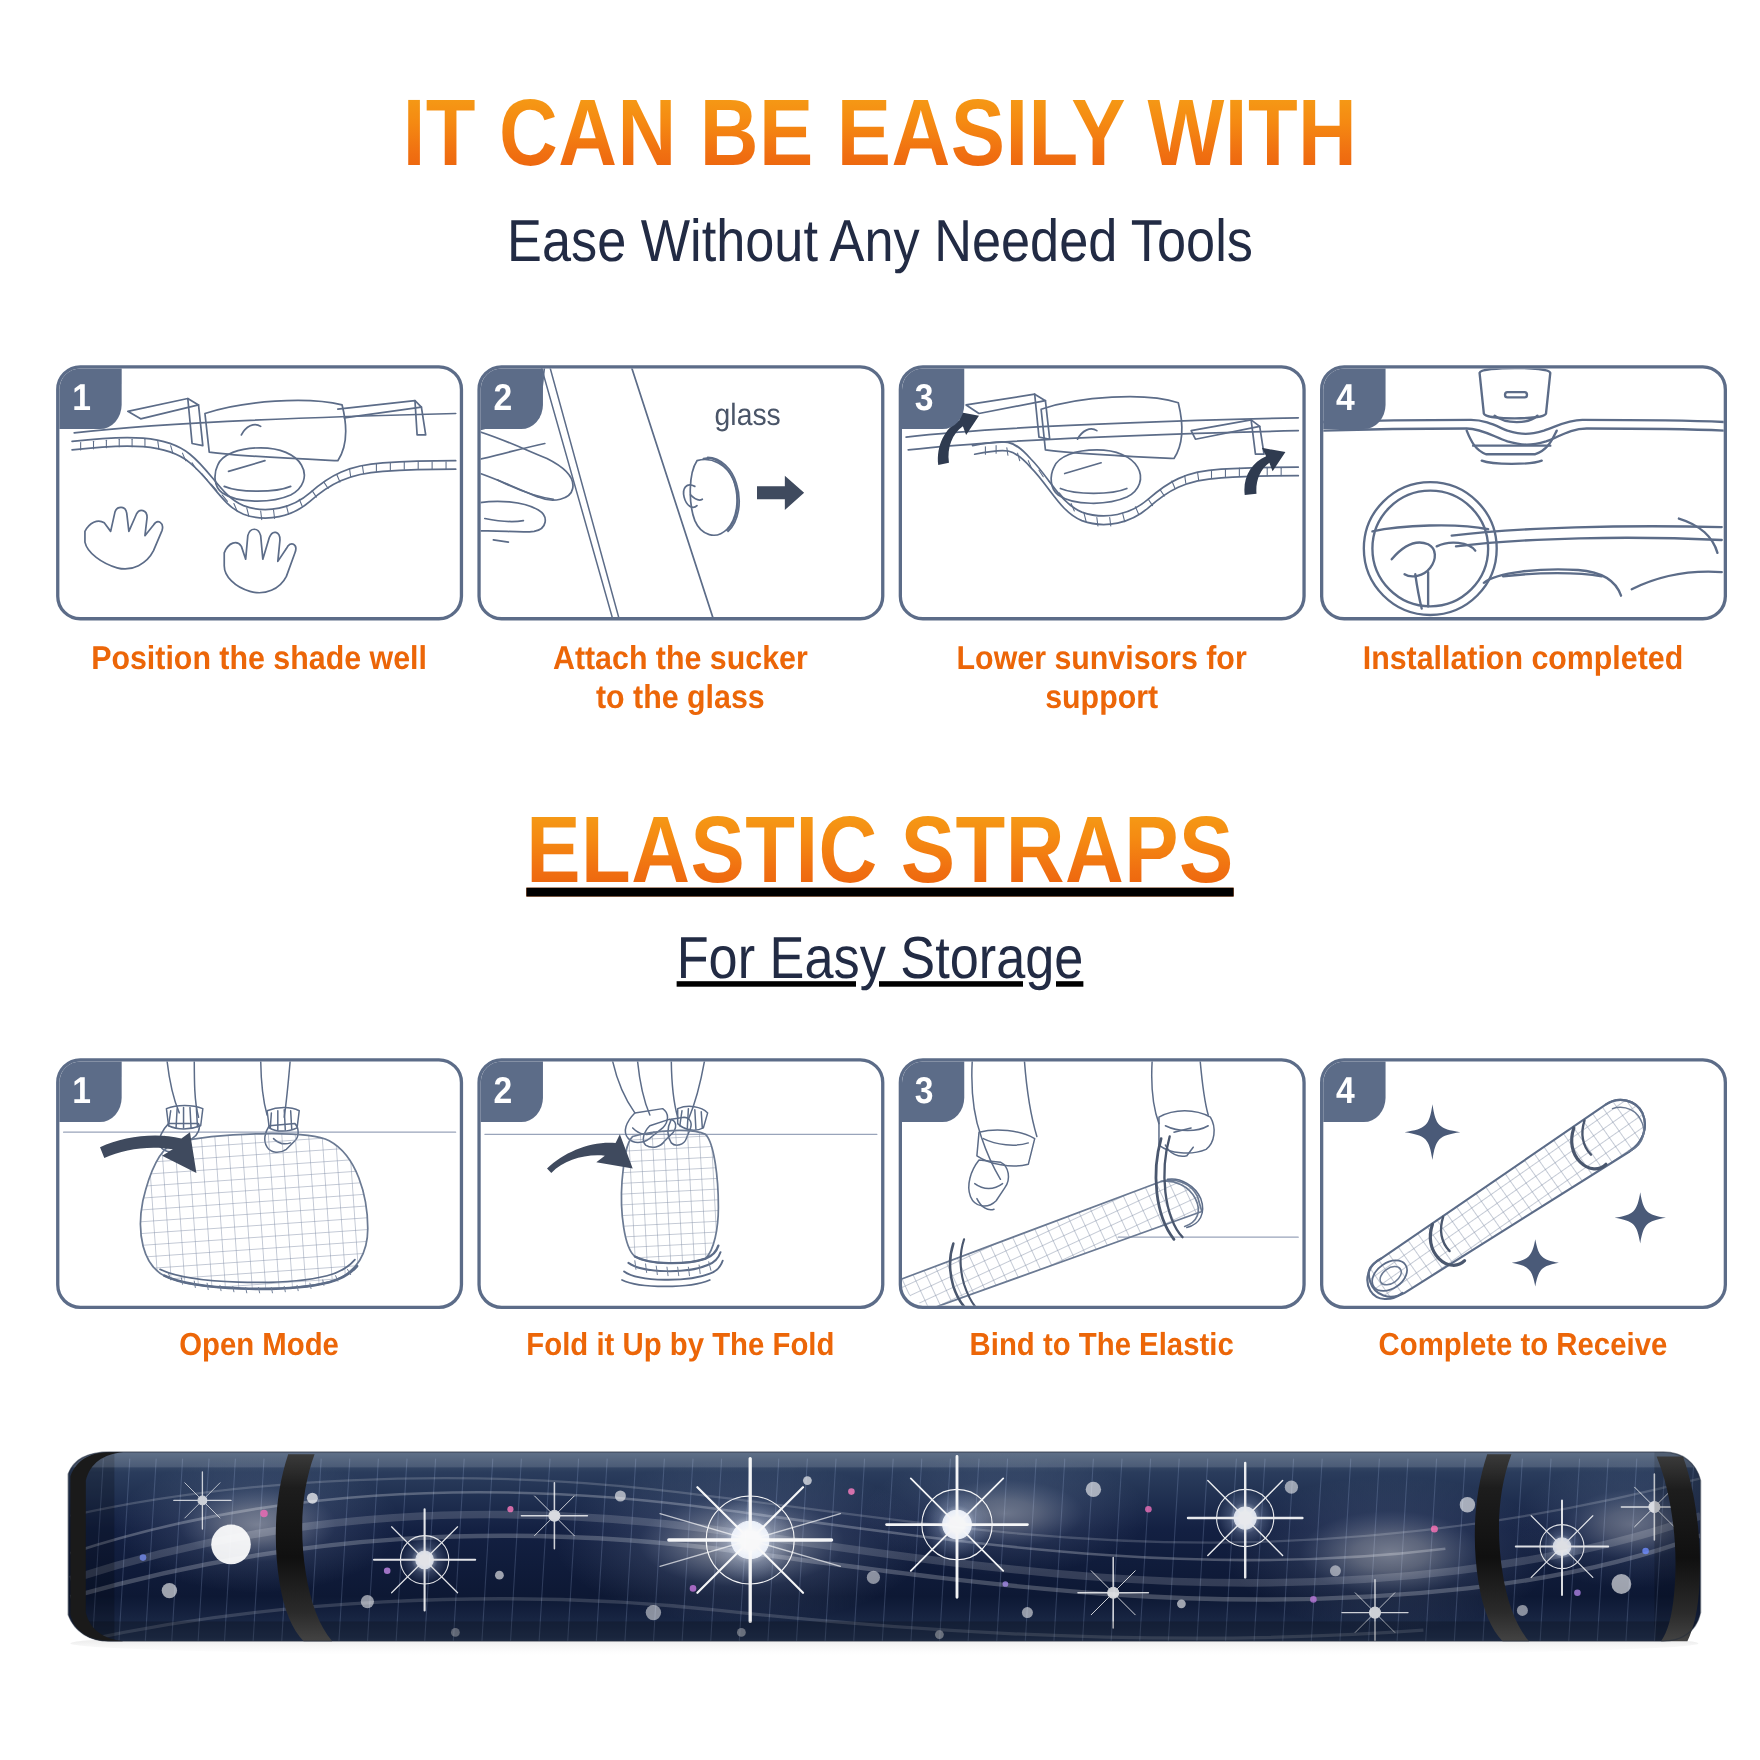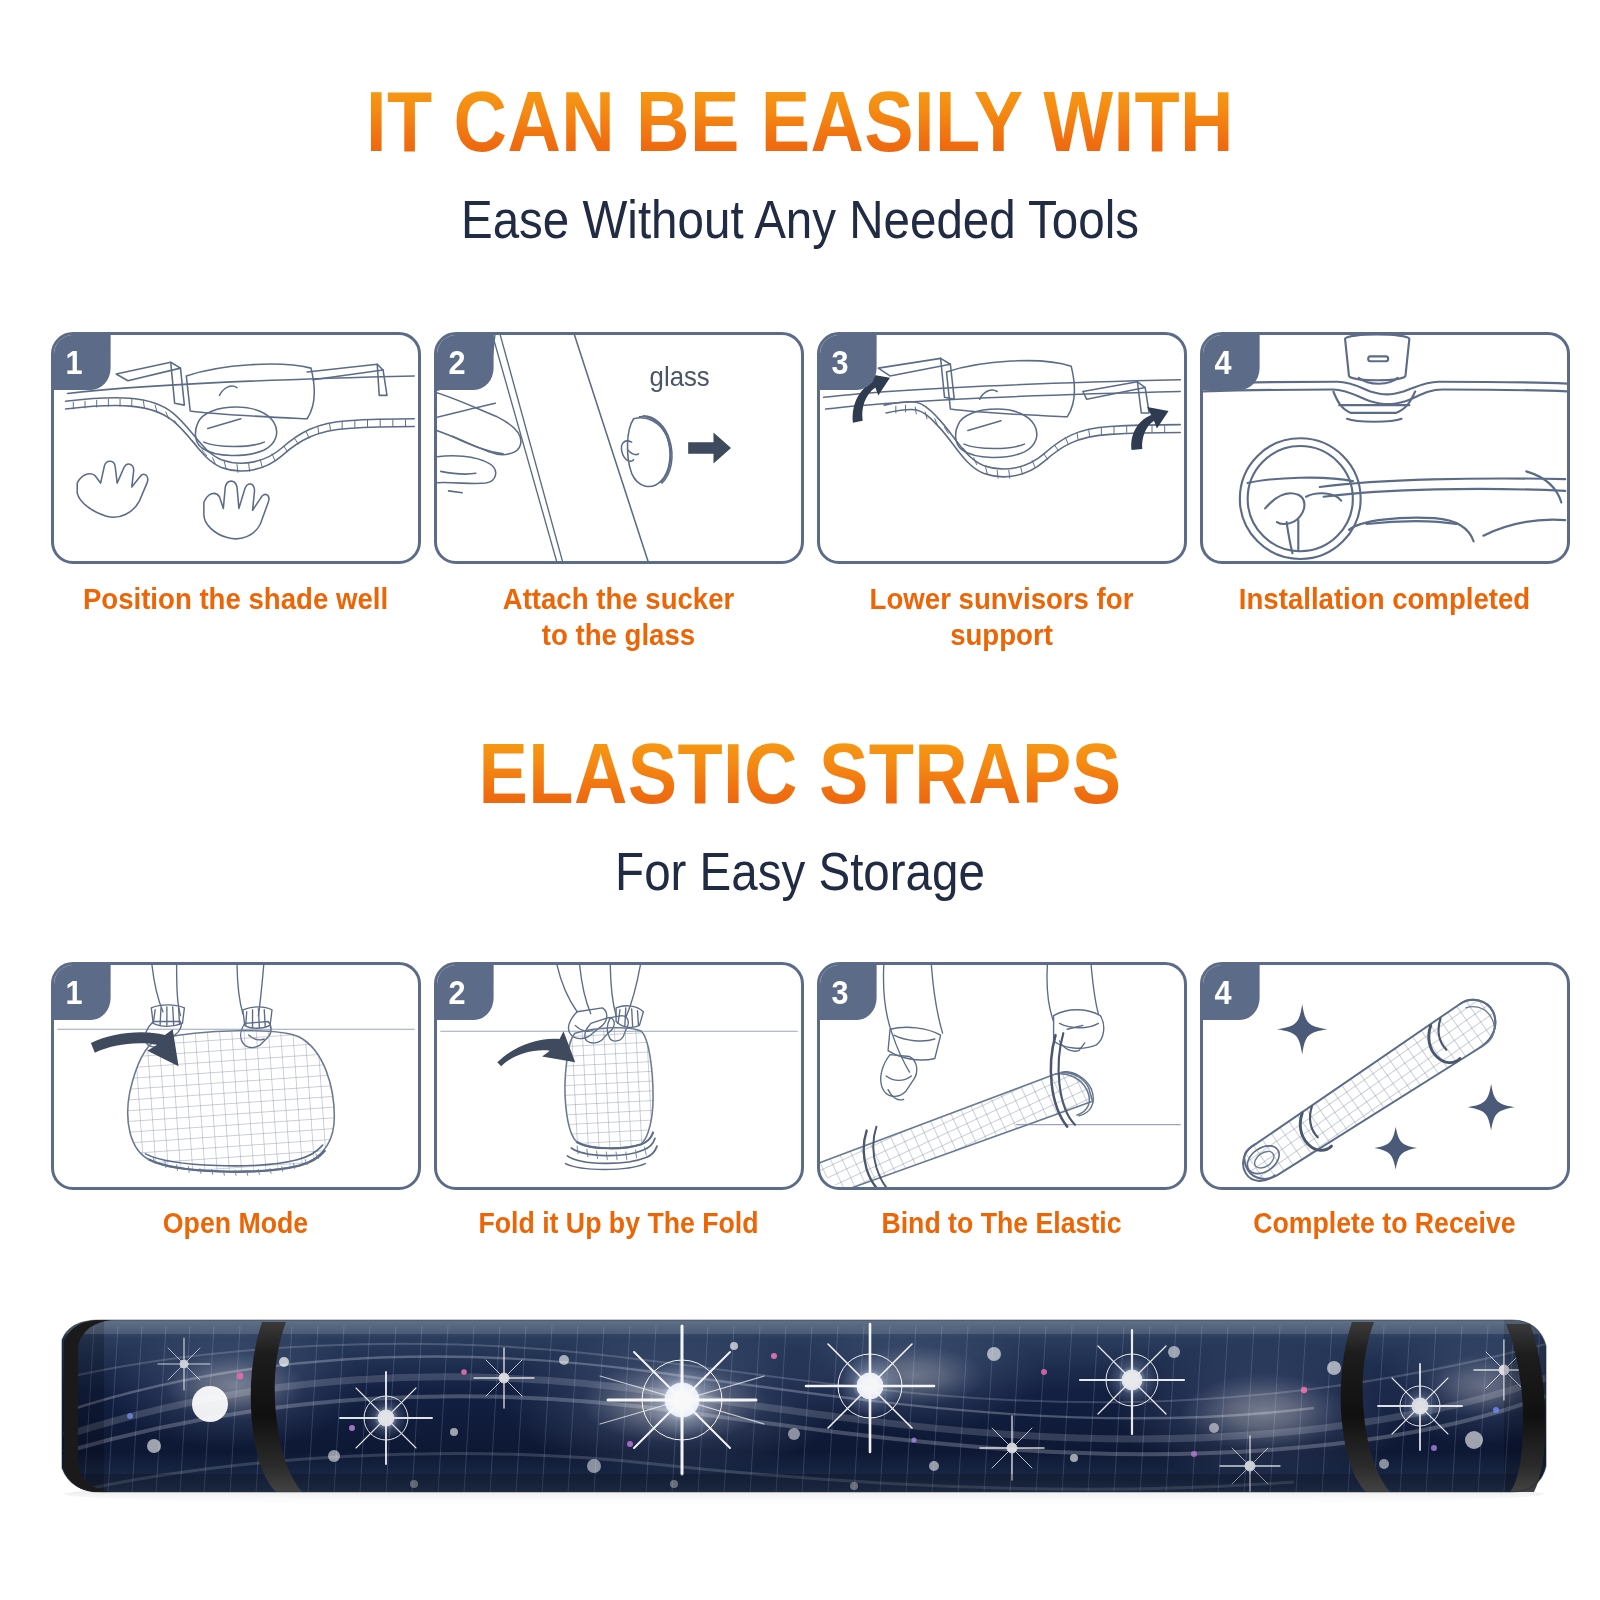--- a/index.html
+++ b/index.html
@@ -40,21 +40,21 @@
     font-weight: 400;
     color: #222b44;
     line-height: 1;
     transform: scaleX(0.88);
   }
 
   #title1 { position: absolute; left: 0; top: 78px; }
   #title1 .head-main { font-size: 86px; }
   #title1 .head-sub  { font-size: 54px; margin-top: 28px; }
 
-  #title2 { position: absolute; left: 0; top: 730px; }
+  #title2 { position: absolute; left: 0; top: 730px; text-decoration: underline; }
   #title2 .head-main { font-size: 86px; }
   #title2 .head-sub  { font-size: 54px; margin-top: 28px; }
 
   
   .row { position: absolute; left: 0; width: 1600px; display: flex; }
 
   #row1 { top: 332px; }
   #row2 { top: 962px; }
 
   .cell {

